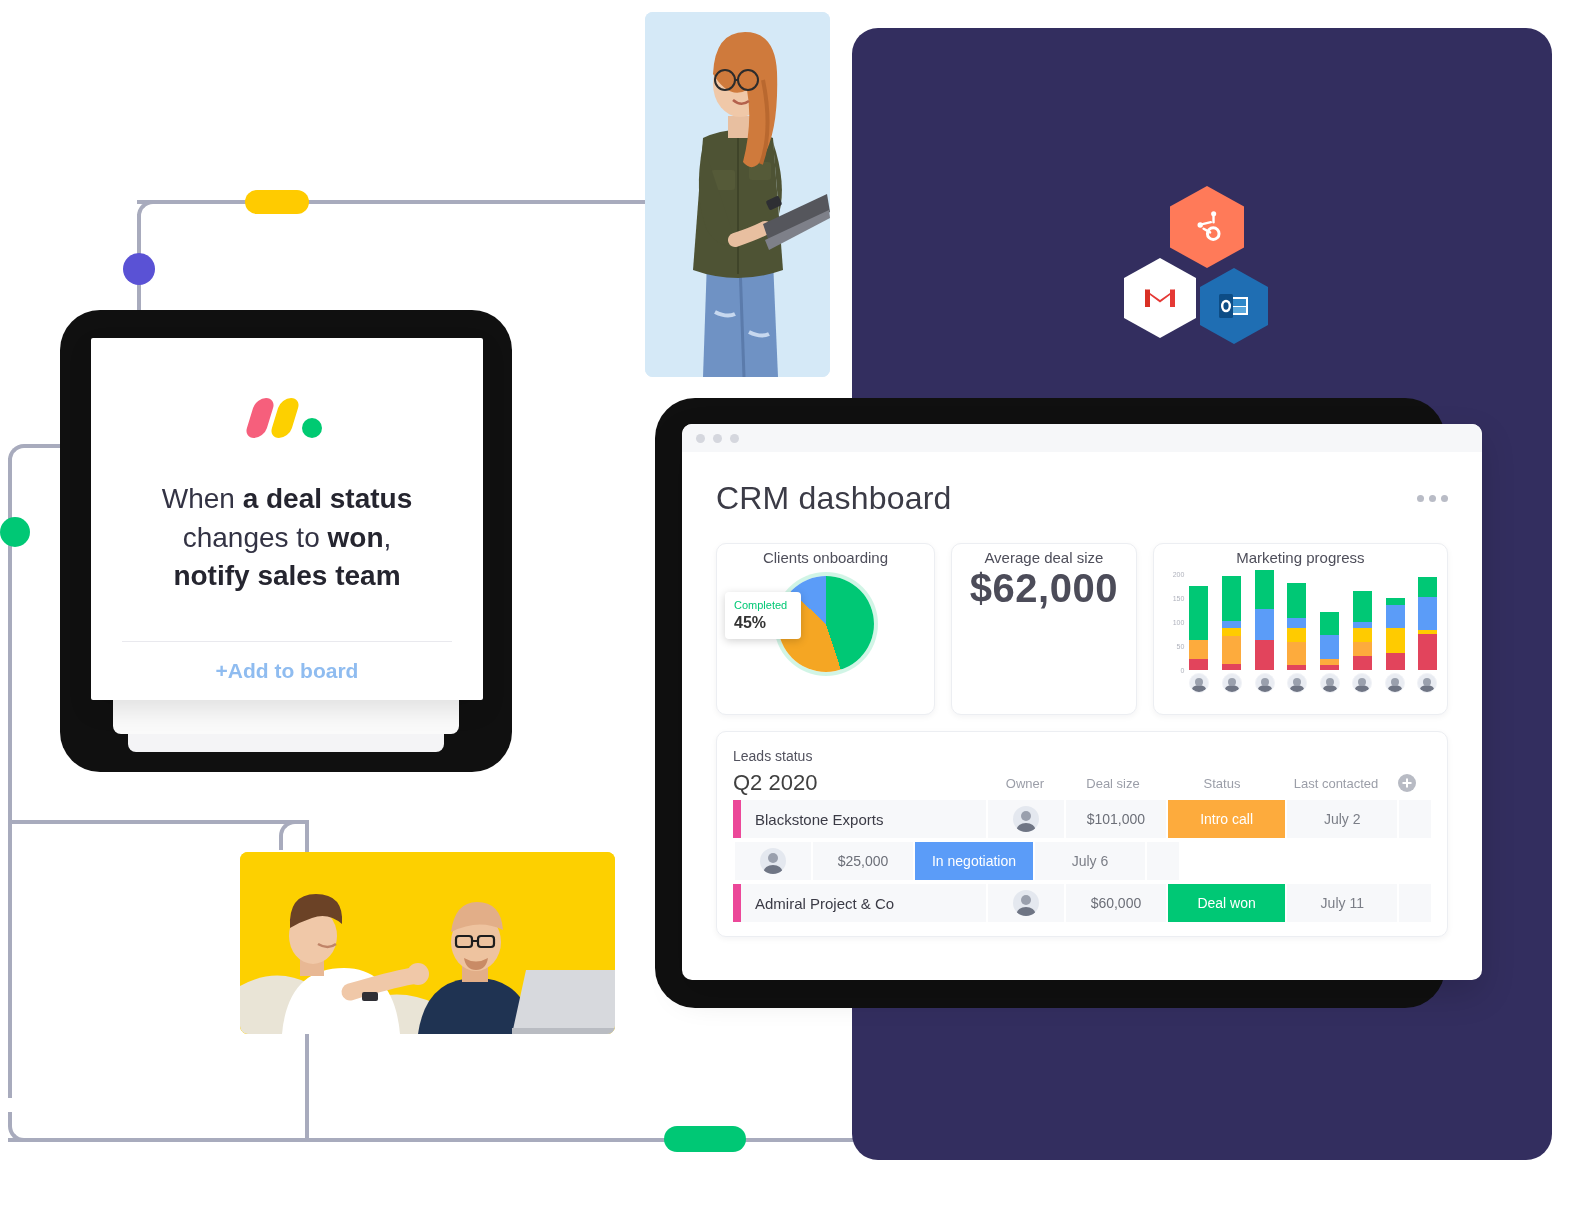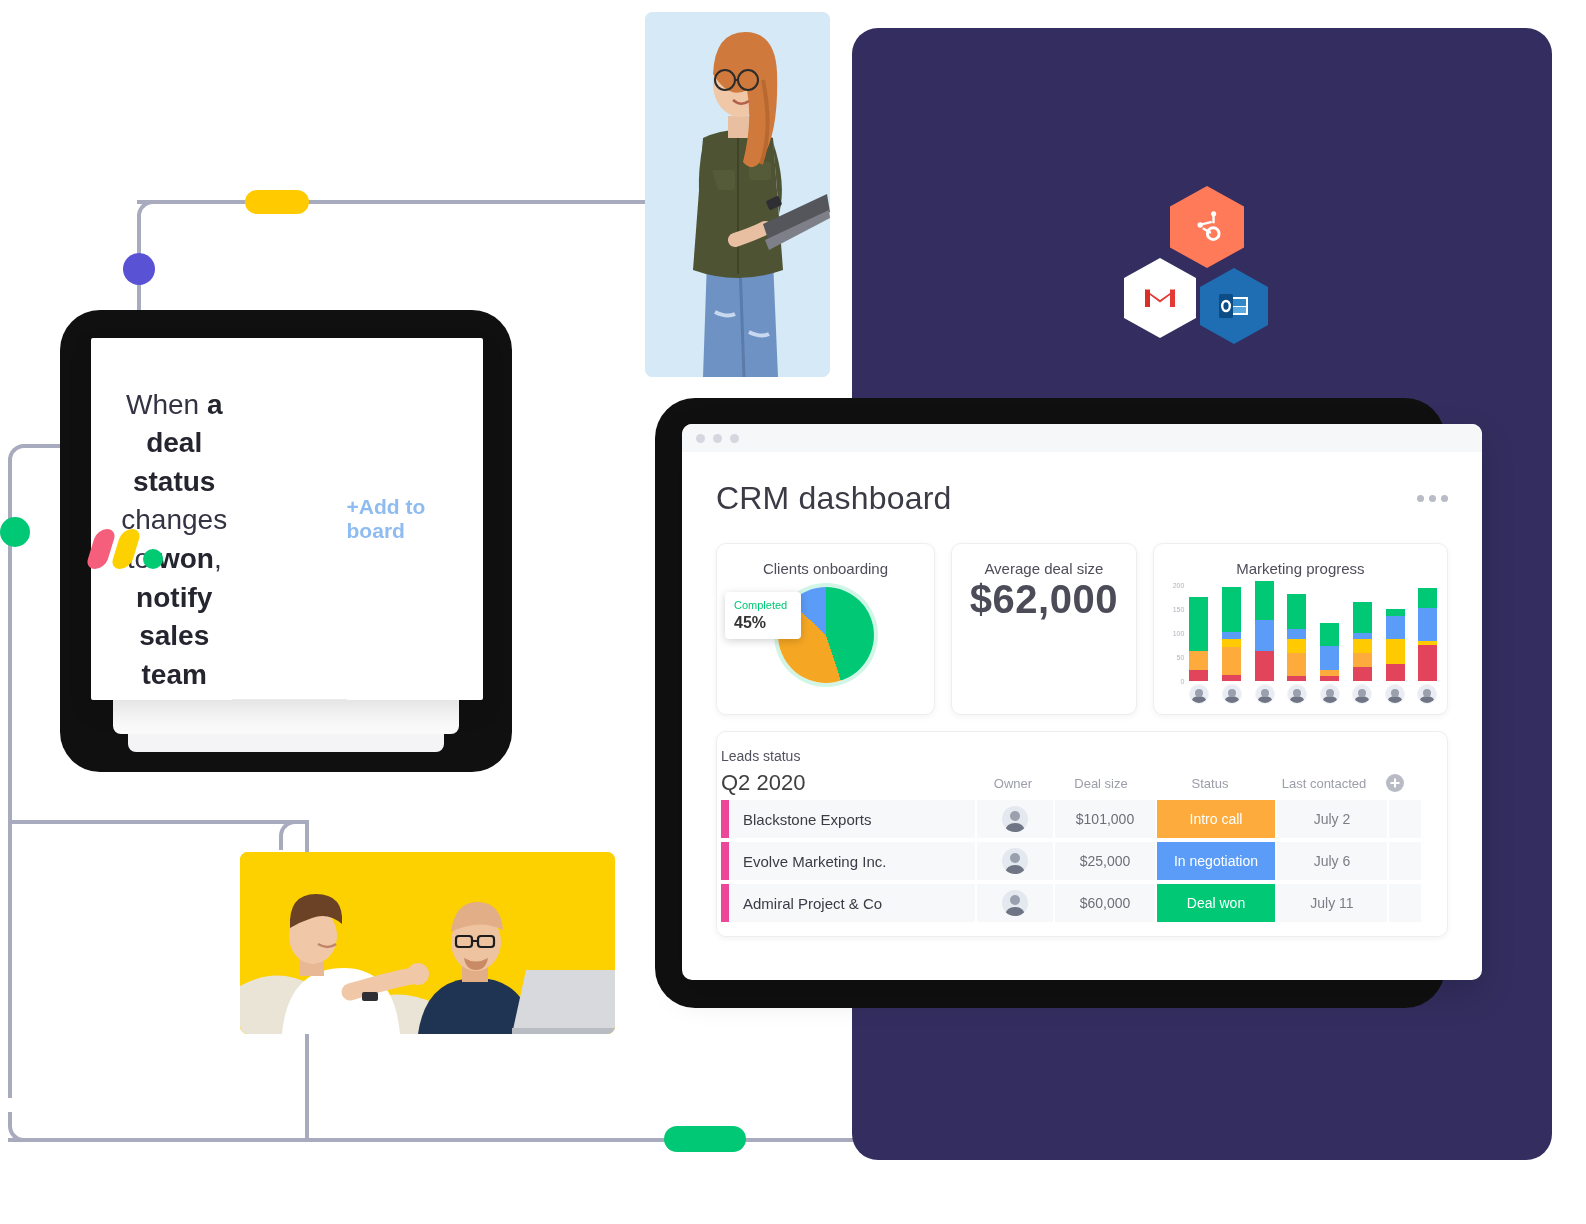--- a/index.html
+++ b/index.html
@@ -61,21 +61,21 @@
   #auto-stack2 {
     position: absolute; left: 113px; top: 682px;
     width: 346px; height: 52px; background: #fafafa;
     border-radius: 8px;
   }
   #auto-card {
     position: absolute; left: 91px; top: 338px;
     width: 392px; height: 362px;
     background: #ffffff; border-radius: 2px;
     box-shadow: 0 10px 24px rgba(0,0,0,.10);
-    display: flex; flex-direction: row; align-items: center;
+    display: flex; flex-direction: column; align-items: center;
   }
   #monday-logo { margin-top: 58px; width: 74px; height: 42px; position: relative; }
   .mlog { position: absolute; border-radius: 999px; }
   #auto-text {
     margin-top: 42px; width: 330px; text-align: center;
     font-size: 28px; line-height: 1.38; color: #333344; font-weight: 400;
   }
   #auto-text b { font-weight: 700; color: #25252f; }
   #auto-divider {
     margin-top: auto; width: 330px; height: 1px; background: #e9e9ee;
@@ -116,21 +116,21 @@
   #dash-menu { display:flex; gap:5px; cursor:pointer; }
   #dash-menu i { width:7px; height:7px; border-radius:50%; background:#b9bcc6; display:block;}
 
   #cards-row {
     display: flex; gap: 16px; padding: 26px 34px 0 34px;
   }
   .metric-card {
     background: #fff; border: 1px solid #eceef2; border-radius: 10px;
     box-shadow: 0 2px 6px rgba(20,20,40,.05);
     display: flex; flex-direction: column; align-items: center;
-    padding-top: 16px;
+    padding-top: 5px;
   }
   #card-pie  { width: 224px; height: 172px; position: relative; }
   #card-avg  { width: 190px; height: 172px; }
   #card-bars { width: 302px; height: 172px; }
   .metric-title { font-size: 15px; color: #4e4e5a; }
 
   
   #pie {
     margin-top: 10px; width: 96px; height: 96px; border-radius: 50%;
     background: conic-gradient(
@@ -184,21 +184,21 @@
   .av::before {
     content:''; position:absolute; left:50%; bottom:-4px; width:15px; height:11px;
     border-radius:50% 50% 0 0; transform: translateX(-50%); background:#6f7584;
   }
 
   
   #leads-card {
     margin: 16px 34px 0 34px; background: #fff;
     border: 1px solid #eceef2; border-radius: 10px;
     box-shadow: 0 2px 6px rgba(20,20,40,.05);
-    padding: 16px 16px 14px 4px;
+    padding: 16px 16px 14px 16px;
   }
   #leads-label { font-size: 14px; color: #52525e; }
   #leads-head-row {
     display: flex; align-items: center; margin-top: 6px;
   }
   #leads-quarter { font-size: 22px; color: #404040; width: 254px; }
   .colhead { font-size: 13px; color: #9b9ea8; text-align: center; }
   .c-owner { width: 76px; }
   .c-deal { width: 100px; }
   .c-status { width: 118px; }
@@ -525,21 +525,20 @@
             <div class="lead-name">Blackstone Exports</div>
             <div class="cell owner">
               <span class="owner-av"></span>
             </div>
             <div class="cell deal">$101,000</div>
             <div class="cell status" style="background: rgb(253, 171, 61);">Intro call</div>
             <div class="cell last">July 2</div>
             <div class="cell tail"></div>
           </div>
           <div class="lead-row">
-            <div class="lead-name">Evolve Marketing Inc.</div>
             <div class="cell owner">
               <span class="owner-av"></span>
             </div>
             <div class="cell deal">$25,000</div>
             <div class="cell status" style="background: rgb(91, 156, 248);">In negotiation</div>
             <div class="cell last">July 6</div>
             <div class="cell tail"></div>
           </div>
           <div class="lead-row">
             <div class="lead-name">Admiral Project &amp; Co</div>

